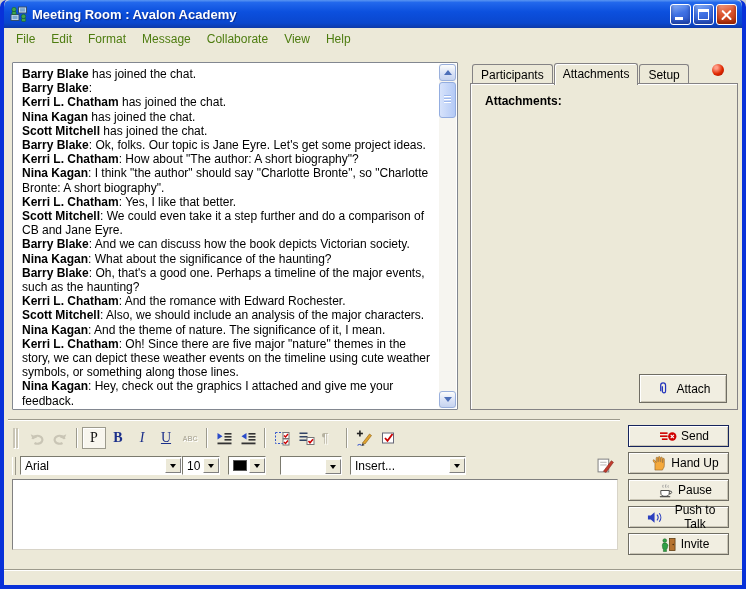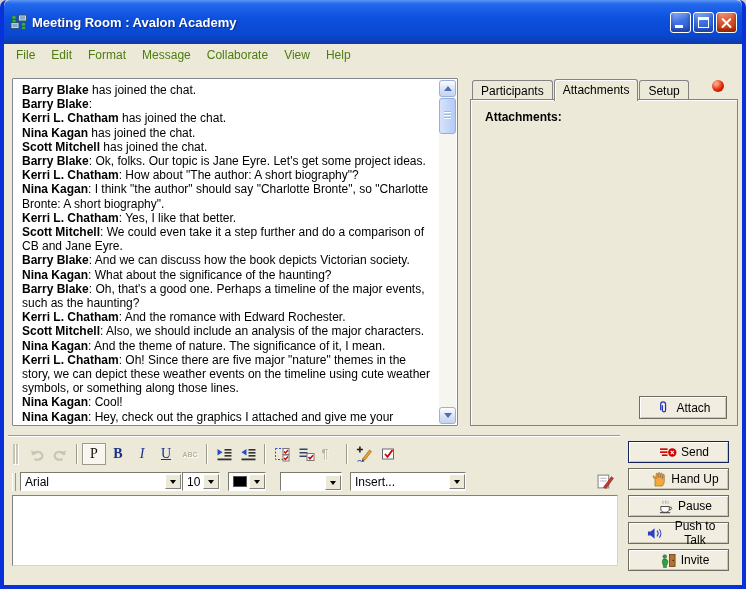--- a/index.html
+++ b/index.html
@@ -1,21 +1,21 @@
 <!DOCTYPE html>
 <html><head>
 <meta charset="utf-8">
 <style>
   html,body{margin:0;padding:0;background:#cfcfcf;font-family:"Liberation Sans",sans-serif;}
   *{box-sizing:border-box;}
   .window{position:relative;width:746px;height:589px;background:#ECE9D8;
     border-left:4px solid #0831D9;border-right:4px solid #0831D9;border-bottom:4px solid #0831D9;
     border-radius:7px 7px 0 0;overflow:hidden;}
   
-  .titlebar{height:44px;display:flex;align-items:center;padding:0 5px 0 6px;border-radius:6px 6px 0 0;
+  .titlebar{height:28px;display:flex;align-items:center;padding:0 5px 0 6px;border-radius:6px 6px 0 0;
     background:linear-gradient(180deg,#5A96F2 0%,#2268EC 9%,#0C50DE 42%,#0A47CE 82%,#0D3AA8 100%);}
   .title-icon{width:18px;height:16px;margin-right:4px;flex:0 0 auto;}
   .title-text{color:#fff;font-weight:bold;font-size:13px;text-shadow:1px 1px 1px #0A2A8A;flex:1 1 auto;
     white-space:nowrap;overflow:hidden;}
   .win-controls{display:flex;gap:2px;}
   .wbtn{width:21px;height:21px;border-radius:3px;border:1px solid #fff;position:relative;cursor:default;
     background:linear-gradient(160deg,#8FB4F6 0%,#4072E4 45%,#2B56C8 100%);box-shadow:inset 0 -3px 4px #1D3FA0;}
   .wbtn.close{background:linear-gradient(160deg,#F2A188 0%,#DE5730 45%,#BE3A14 100%);box-shadow:inset 0 -3px 4px #8F2100;}
   .wg-min{position:absolute;left:4px;bottom:4px;width:8px;height:3px;background:#fff;}
   .wg-max{position:absolute;left:4px;top:4px;width:11px;height:11px;border:1px solid #fff;border-top:3px solid #fff;}
@@ -58,21 +58,21 @@
     border:1px solid;border-color:#808080 #FFF #FFF #808080;padding:3px 2px;overflow:hidden;}
   .file-row{display:flex;align-items:center;font-size:12px;line-height:16px;padding:0 4px;}
   .fic{width:16px;height:16px;margin-right:4px;flex:0 0 auto;}
   .fname{flex:1 1 auto;}
   .fsize{text-align:right;}
   
   .xbtn{display:flex;align-items:center;justify-content:center;gap:4px;font-family:"Liberation Sans",sans-serif;
     font-size:12px;color:#000;background:#F1EEE1;border:1px solid #6F6D63;
     box-shadow:inset 1px 1px 0 #FFF,inset -1px -1px 0 #C9C5B5;cursor:default;}
   .xbtn.default{border-color:#16245C;}
-  .attach-btn{position:absolute;right:10px;bottom:6px;width:88px;height:23px;}
+  .attach-btn{position:absolute;right:10px;bottom:6px;width:88px;height:29px;}
   .bic{width:17px;height:15px;flex:0 0 auto;display:inline-flex;}
   
   .hr-groove{position:absolute;height:2px;border-top:1px solid #9C9A8C;border-bottom:1px solid #FFF;}
   .g1{left:4px;top:369px;width:612px;}
   .g2{left:0;top:519px;width:738px;}
   .toolbar{position:absolute;left:8px;top:374px;width:606px;height:28px;display:flex;align-items:center;}
   .tgrip{width:7px;height:20px;margin:0 4px 0 1px;display:flex;gap:1px;}
   .tgrip i{display:block;width:2px;height:100%;background:#C9C5B5;box-shadow:1px 1px 0 #fff;}
   .tsep{width:2px;height:20px;margin:0 4px;border-left:1px solid #9C9A8C;border-right:1px solid #FFF;}
   .tbtn{width:24px;height:22px;display:flex;align-items:center;justify-content:center;border:1px solid transparent;}
@@ -164,21 +164,20 @@
           <div class="msg" data-name="chat-message"><b data-name="message-sender">Nina Kagan</b><span data-name="message-text">: I think "the author" should say "Charlotte Bronte", so "Charlotte Bronte: A short biography".</span></div>
           <div class="msg" data-name="chat-message"><b data-name="message-sender">Kerri L. Chatham</b><span data-name="message-text">: Yes, I like that better.</span></div>
           <div class="msg" data-name="chat-message"><b data-name="message-sender">Scott Mitchell</b><span data-name="message-text">: We could even take it a step further and do a comparison of CB and Jane Eyre.</span></div>
           <div class="msg" data-name="chat-message"><b data-name="message-sender">Barry Blake</b><span data-name="message-text">: And we can discuss how the book depicts Victorian society.</span></div>
           <div class="msg" data-name="chat-message"><b data-name="message-sender">Nina Kagan</b><span data-name="message-text">: What about the significance of the haunting?</span></div>
           <div class="msg" data-name="chat-message"><b data-name="message-sender">Barry Blake</b><span data-name="message-text">: Oh, that's a good one. Perhaps a timeline of the major events, such as the haunting?</span></div>
           <div class="msg" data-name="chat-message"><b data-name="message-sender">Kerri L. Chatham</b><span data-name="message-text">: And the romance with Edward Rochester.</span></div>
           <div class="msg" data-name="chat-message"><b data-name="message-sender">Scott Mitchell</b><span data-name="message-text">: Also, we should include an analysis of the major characters.</span></div>
           <div class="msg" data-name="chat-message"><b data-name="message-sender">Nina Kagan</b><span data-name="message-text">: And the theme of nature. The significance of it, I mean.</span></div>
           <div class="msg" data-name="chat-message"><b data-name="message-sender">Kerri L. Chatham</b><span data-name="message-text">: Oh! Since there are five major "nature" themes in the story, we can depict these weather events on the timeline using cute weather symbols, or something along those lines.</span></div>
-          <div class="msg" data-name="chat-message"><b data-name="message-sender">Nina Kagan</b><span data-name="message-text">: Cool!</span></div>
           <div class="msg" data-name="chat-message"><b data-name="message-sender">Nina Kagan</b><span data-name="message-text">: Hey, check out the graphics I attached and give me your feedback.</span></div>
         </div>
       <div class="sb" data-name="chat-scrollbar">
         <span class="sb-btn sb-up" data-name="scroll-up-button">
             <i class="tri-up" data-name="arrow-up-icon"></i>
           </span>
         <span class="sb-thumb" data-name="scrollbar-thumb"></span>
         <span class="sb-btn sb-down" data-name="scroll-down-button">
             <i class="tri-down" data-name="arrow-down-icon"></i>
           </span>

